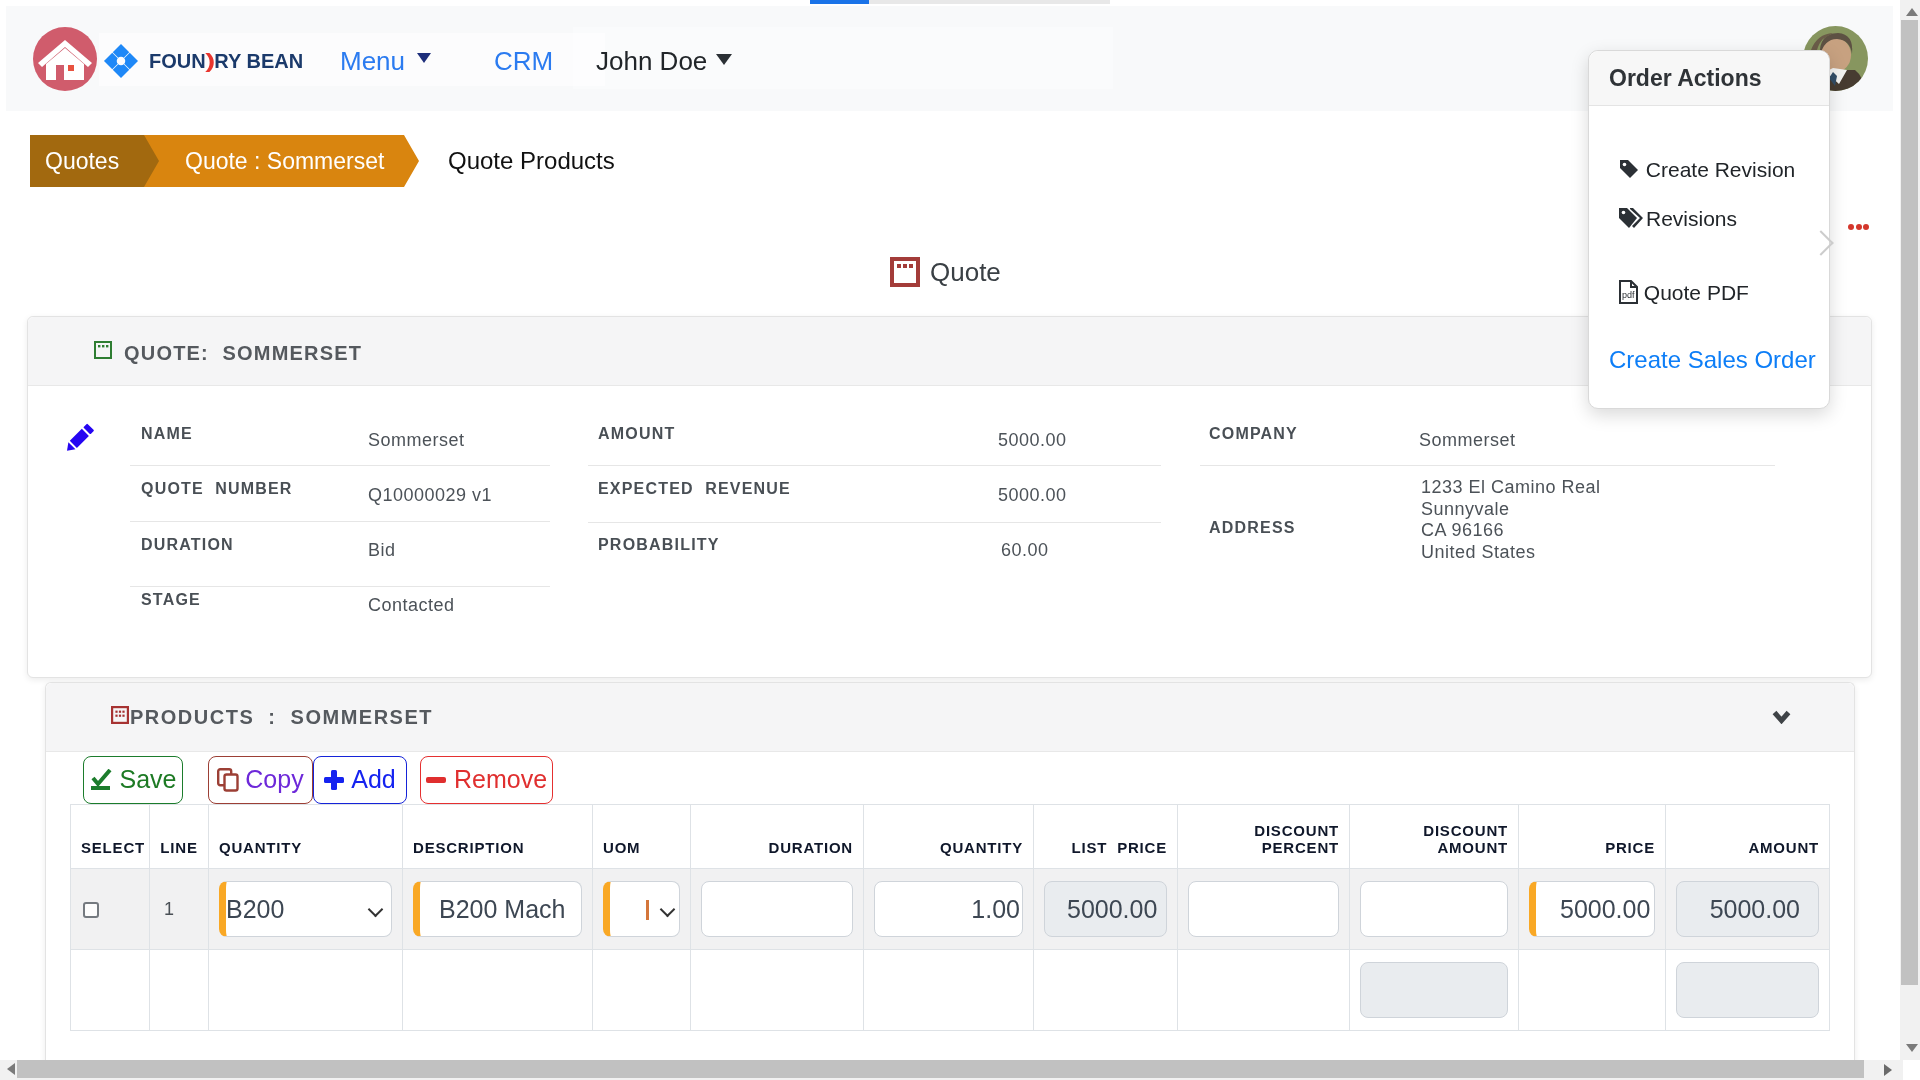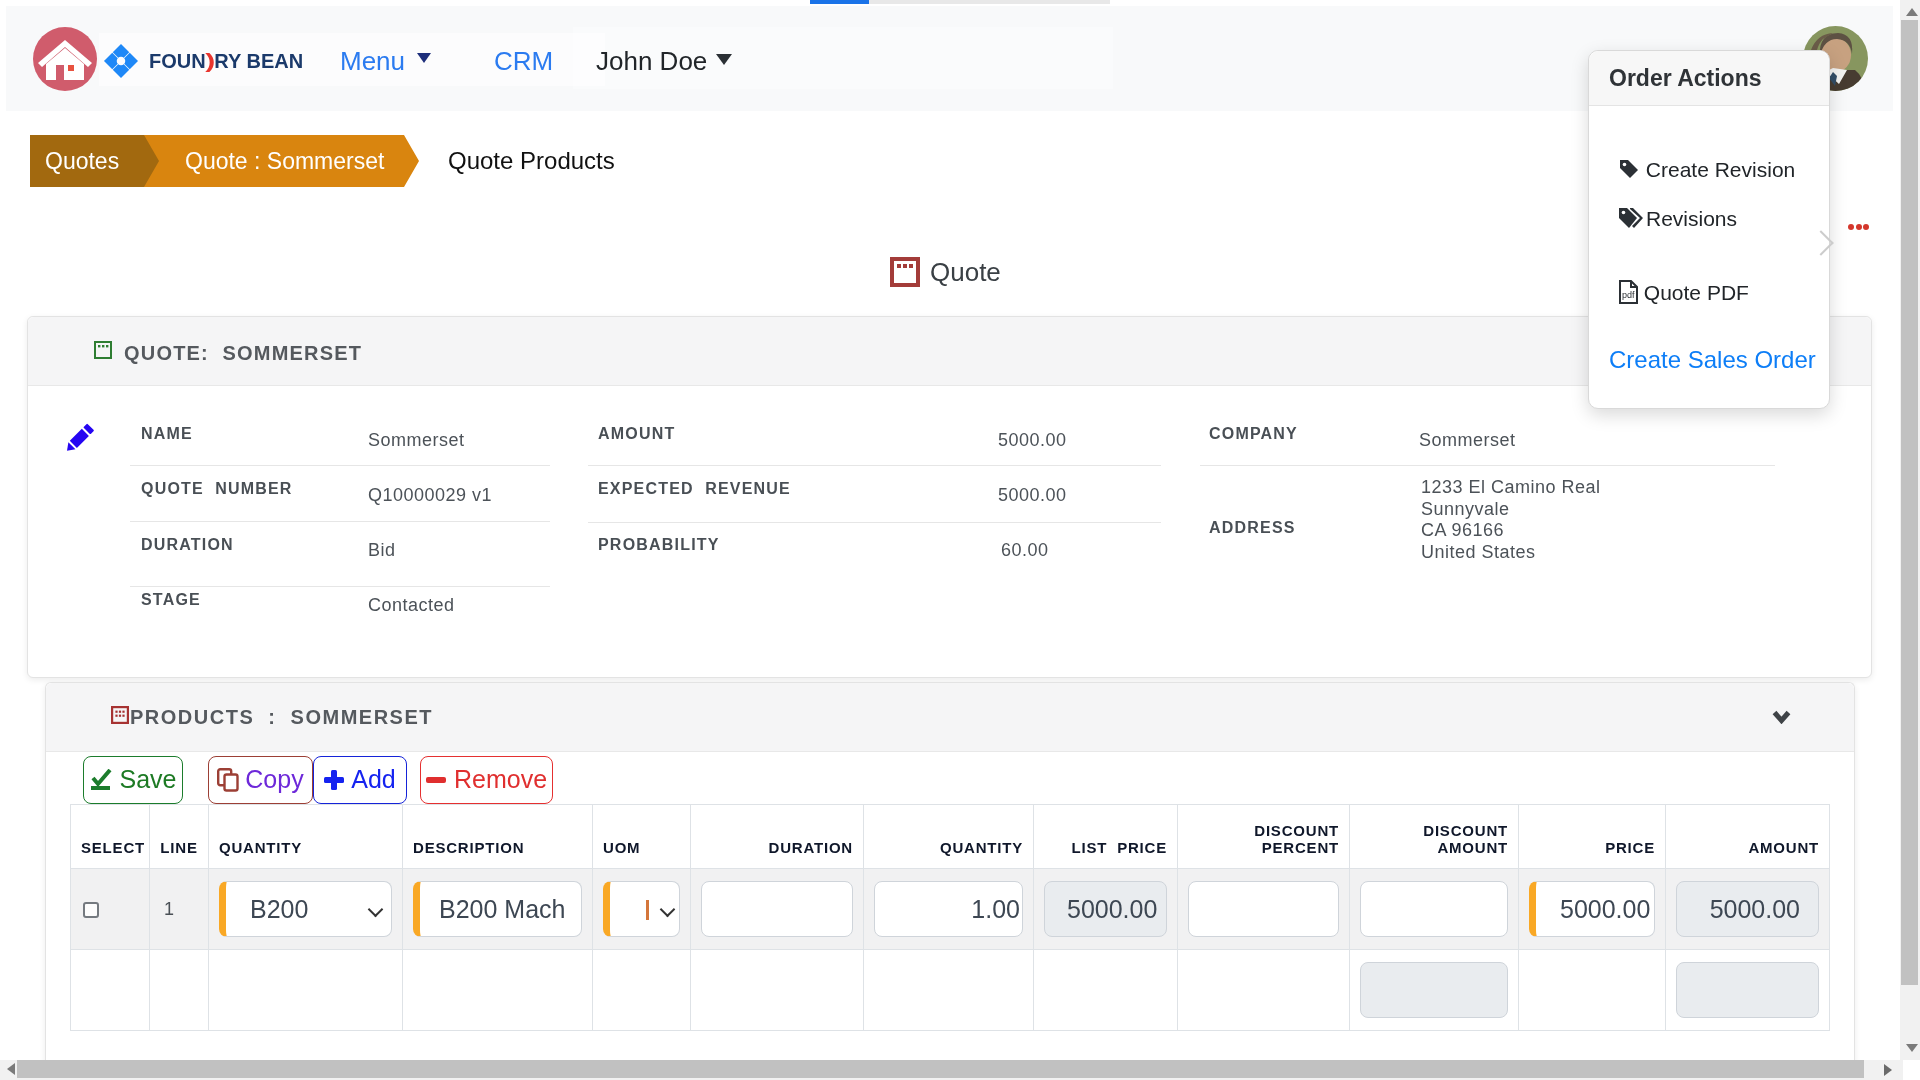--- a/index.html
+++ b/index.html
@@ -256,21 +256,21 @@
       <th style="text-align:right;">LIST&nbsp; PRICE</th>
       <th style="text-align:right;">DISCOUNT<br>PERCENT</th>
       <th style="text-align:right;">DISCOUNT<br>AMOUNT</th>
       <th style="text-align:right;">PRICE</th>
       <th style="text-align:right;">AMOUNT</th>
     </tr>
     <tr class="r1">
       <td style="text-align:left; padding-left:12px;"><span style="display:inline-block; margin-top:6px; width:16px; height:16px; border:2px solid #757a80; border-radius:3px; background:#fdfdfd;"></span></td>
       <td style="text-align:left; padding-left:14px; font-size:18px; color:#4a5056;">1</td>
       <td>
-            <div class="inbox orange" style="padding-left:24px;">B200<div class="chev"></div></div>
+            <div class="inbox orange" style="">B200<div class="chev"></div></div>
           </td>
       <td>
             <div class="inbox orange" style="padding-left:19px;">B200 Mach</div>
           </td>
       <td>
             <div class="inbox orange">
               <div style="position:absolute; left:36px; top:18px; width:3px; height:20px; background:#d4763b;"></div>
               <div class="chev" style="right:6px;"></div>
             </div>
           </td>

